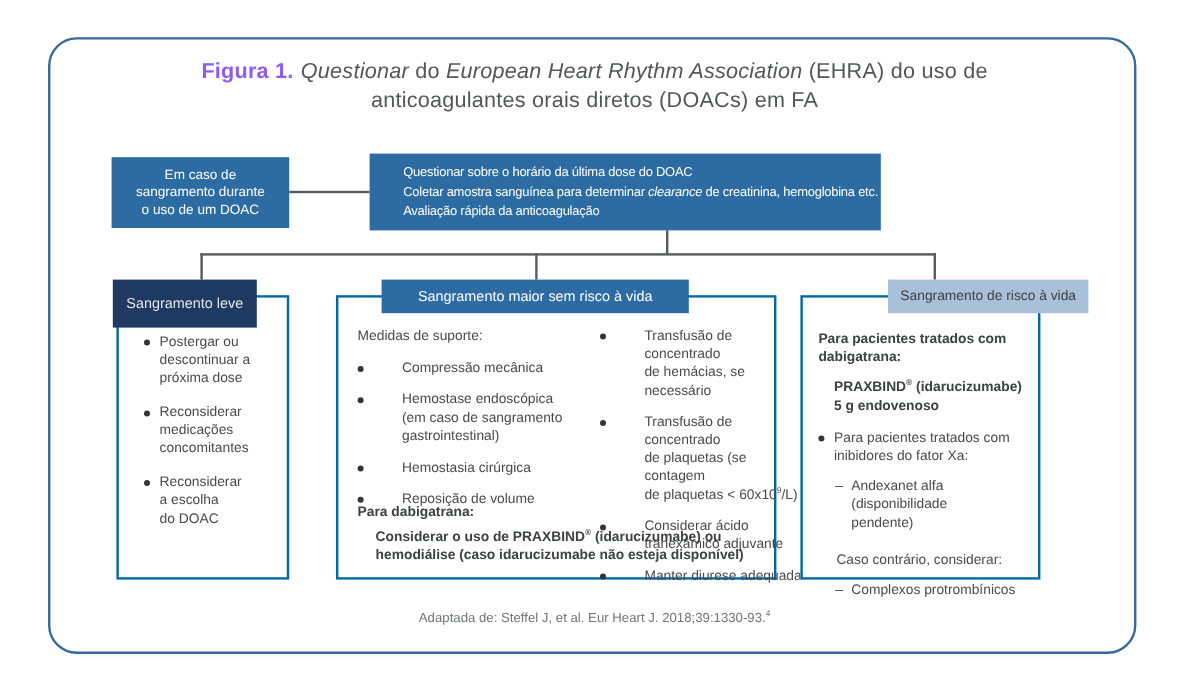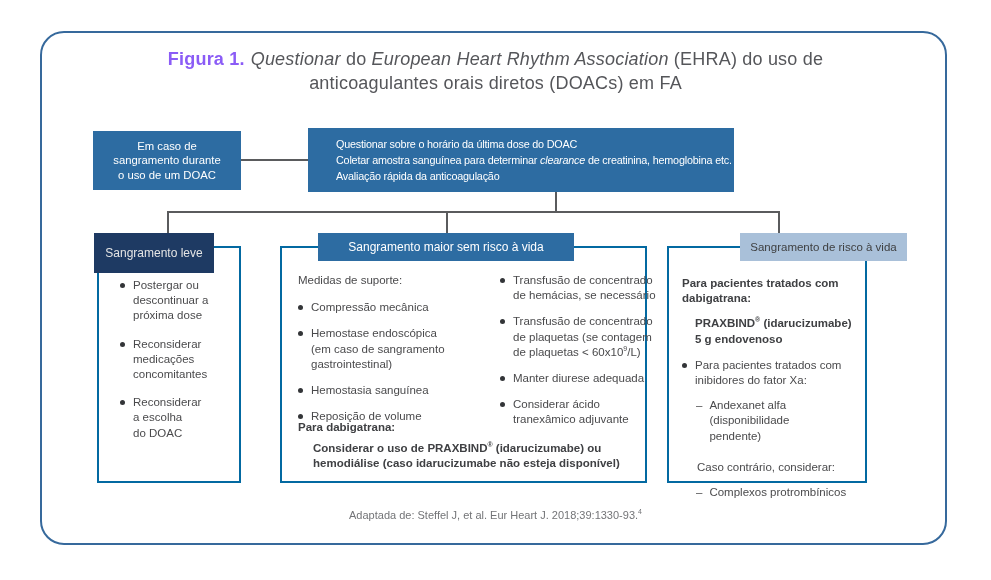--- a/index.html
+++ b/index.html
@@ -60,21 +60,21 @@
   .panel-life{left:667px;width:200px;padding:28px 8px 0 13px;}
 
   .li{display:flex;align-items:flex-start;margin-bottom:13px;}
   .dot{width:5px;height:5px;border-radius:50%;background:#333538;flex:none;margin:5px 8px 0 0;}
   .dash{flex:none;margin-right:7px;}
   .bold{font-weight:700;color:#3f4043;}
   sup{font-size:7px;line-height:0;vertical-align:super;}
 
   .mid-col1{position:absolute;left:16px;top:25px;width:190px;}
   .mid-col1 .col-header{margin-bottom:12px;}
-  .mid-col1 .li,.mid-col2 .li{margin-bottom:11px;}
+  .mid-col1 .li,.mid-col2 .li{margin-bottom:11px;gap:24px;}
   .mid-col2{position:absolute;left:218px;top:25px;width:172px;}
   .mid-dab{position:absolute;left:16px;top:172px;width:372px;}
   .dab-text{margin:6px 0 0 15px;}
 
   .rt-praxbind{margin:10px 0 0 13px;}
   .panel-life .li{margin:11px 0 0 0;}
   .dash-li{display:flex;align-items:flex-start;margin:10px 0 0 14px;}
   .rt-caso{margin:16px 0 0 15px;}
 
   
@@ -143,47 +143,47 @@
         <span class="pre">Compressão mecânica</span>
       </div>
     <div class="li">
         <span class="dot"></span>
         <span class="pre">Hemostase endoscópica
 (em caso de sangramento
 gastrointestinal)</span>
       </div>
     <div class="li">
         <span class="dot"></span>
-        <span class="pre">Hemostasia sanguínea</span>
+        <span class="pre">Hemostasia cirúrgica</span>
       </div>
     <div class="li">
         <span class="dot"></span>
         <span class="pre">Reposição de volume</span>
       </div>
   </div>
   <div class="mid-col2">
     <div class="li">
         <span class="dot"></span>
         <span class="pre">Transfusão de concentrado
 de hemácias, se necessário</span>
       </div>
     <div class="li">
         <span class="dot"></span>
         <span class="pre"><span>Transfusão de concentrado
 de plaquetas (se contagem
 de plaquetas &lt; 60x10</span><sup>9</sup><span>/L)</span></span>
       </div>
     <div class="li">
         <span class="dot"></span>
-        <span class="pre">Manter diurese adequada</span>
-      </div>
-    <div class="li">
-        <span class="dot"></span>
         <span class="pre">Considerar ácido
 tranexâmico adjuvante</span>
+      </div>
+    <div class="li">
+        <span class="dot"></span>
+        <span class="pre">Manter diurese adequada</span>
       </div>
   </div>
   <div class="mid-dab">
     <div class="bold">Para dabigatrana:</div>
     <div class="dab-text bold pre"><span>Considerar o uso de PRAXBIND</span><sup>®</sup><span> (idarucizumabe) ou
 hemodiálise (caso idarucizumabe não esteja disponível)</span></div>
   </div>
 </div>
 
 <div class="abs panel panel-life">

